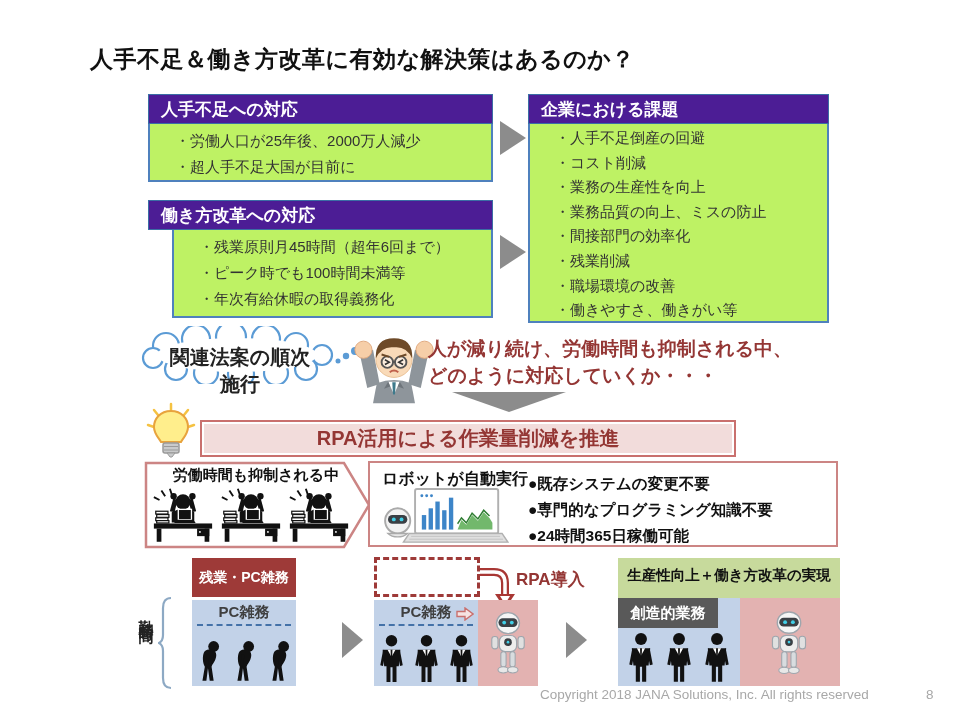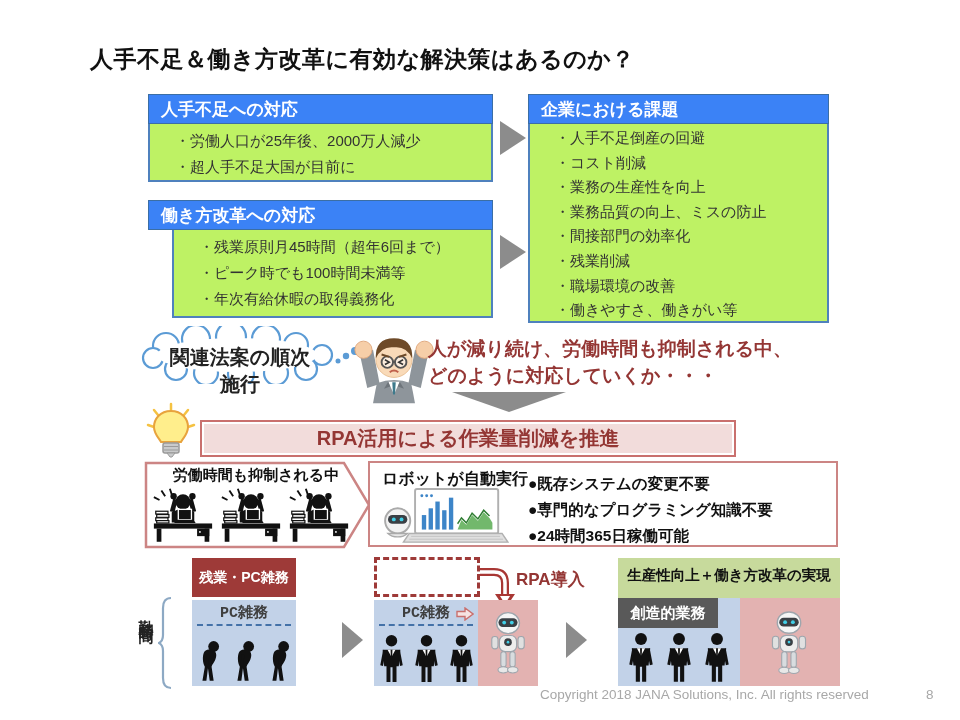--- a/index.html
+++ b/index.html
@@ -5,21 +5,21 @@
   html,body{margin:0;padding:0;background:#fff;}
   *{box-sizing:border-box;}
   .slide{position:relative;width:960px;height:720px;background:#fff;overflow:hidden;
          font-family:"Liberation Sans","DejaVu Sans",sans-serif;color:#222;}
   .abs{position:absolute;}
 
   .page-title{left:90px;top:44px;font-size:23px;font-weight:bold;color:#111;letter-spacing:.5px;}
 
   
   .bluebox{background:#fff;}
-  .bluebox .bhead{background:#3b82f6;border:1px solid #3B6EA5;color:#fff;font-weight:bold;
+  .bluebox .bhead{background:#4c1d95;border:1px solid #3B6EA5;color:#fff;font-weight:bold;
                   font-size:17px;height:30px;line-height:29px;padding-left:12px;}
   .bluebox .bbody{border:2px solid #4F81BD;border-top:none;background:#bef264;padding:4px 8px 2px 25px;
                   font-size:15px;color:#333;}
   .bline{line-height:26px;white-space:nowrap;}
   .bline8{line-height:24.6px;white-space:nowrap;}
 
   .arrow-right{width:0;height:0;border-top:17px solid transparent;border-bottom:17px solid transparent;
                border-left:26px solid #8C8C8C;}
   .arrow-right.small{border-top-width:18px;border-bottom-width:18px;border-left-width:21px;}
   .arrow-down-big{width:0;height:0;border-left:57px solid transparent;border-right:57px solid transparent;
@@ -34,21 +34,21 @@
 
   .manual-box-title{left:156px;top:466px;width:200px;text-align:center;font-size:15px;font-weight:bold;color:#111;white-space:nowrap;}
   .robot-box{left:368px;top:461px;width:470px;height:86px;border:2.5px solid #CC8584;background:#fff;}
   .robot-box-title{left:12px;top:6px;font-size:16px;font-weight:bold;color:#111;position:absolute;}
   .robot-bullet{position:absolute;left:158px;font-size:15.5px;font-weight:bold;color:#111;white-space:nowrap;}
 
   .work-hours{left:136px;top:608px;writing-mode:vertical-rl;font-size:15px;font-weight:bold;
               letter-spacing:3px;color:#222;}
   .grp-head{color:#fff;font-weight:bold;text-align:center;}
   .before-head{left:192px;top:558px;width:104px;height:39px;background:#9E3A38;font-size:14px;line-height:39px;}
-  .lblue{background:#C2D2E8;font-family:Liberation Mono, monospace;}
+  .lblue{background:#C2D2E8;}
   .pcbox{width:104px;height:86px;}
   .pc-label{text-align:center;font-size:15px;font-weight:bold;color:#3F3F3F;padding-top:3px;}
   .dash-line{border-top:2px dashed #4472A8;margin:2px 5px 0 5px;}
   .people-row{position:absolute;bottom:2px;left:0;width:100%;display:flex;justify-content:center;gap:8px;}
 
   .dashed-box{left:374px;top:557px;width:106px;height:40px;border:3px dashed #9E3A38;background:#fff;}
   .rpa-label{left:516px;top:568px;font-size:17px;font-weight:bold;color:#943634;}
   .pinkbox{background:#E3B2B1;}
 
   .result-banner{left:618px;top:558px;width:222px;height:46px;background:#C7DA9C;text-align:center;

